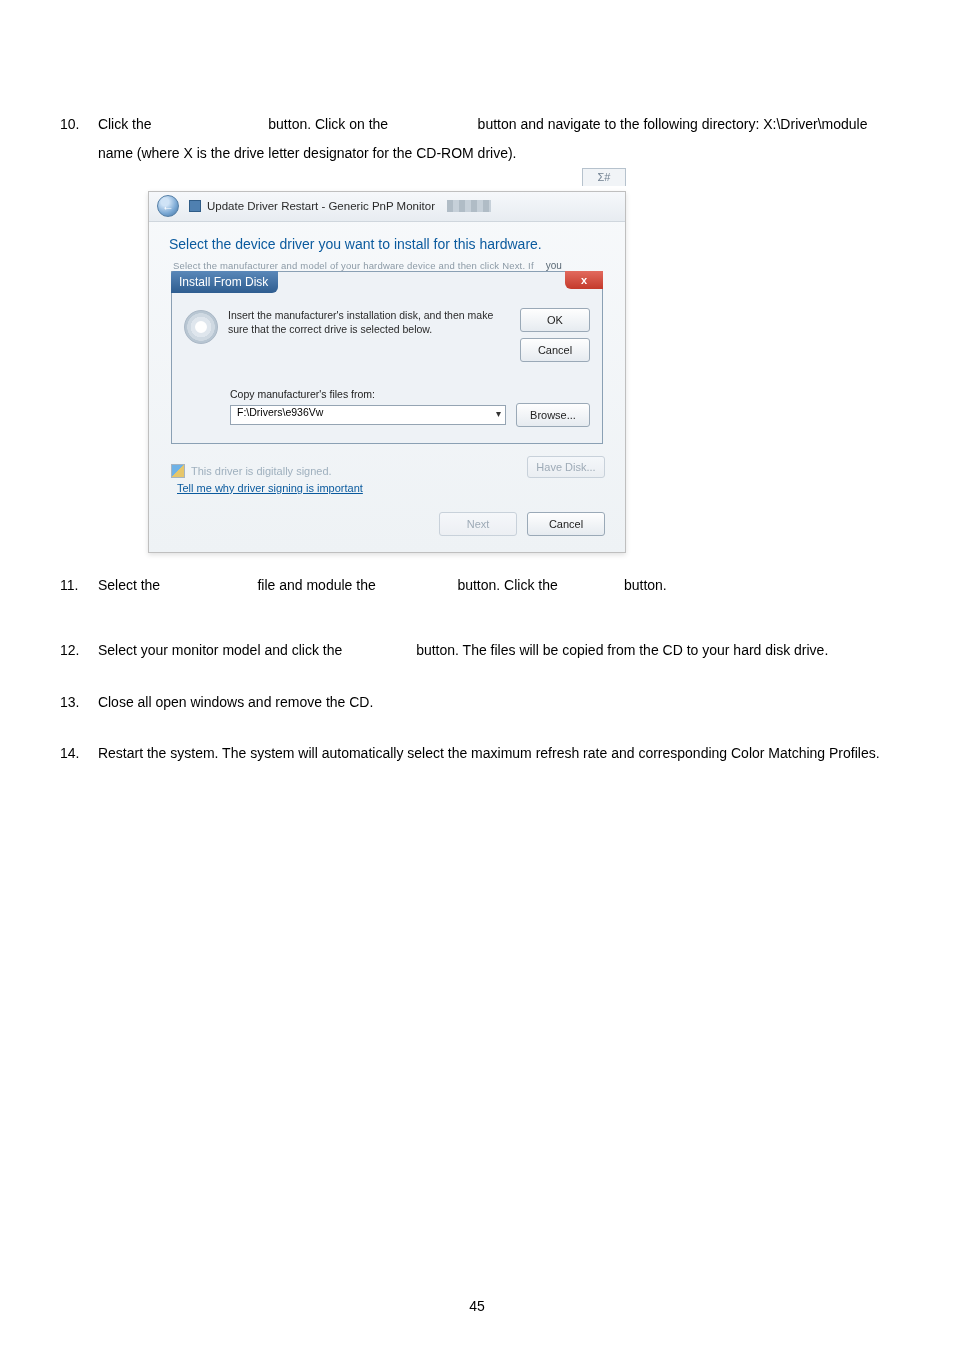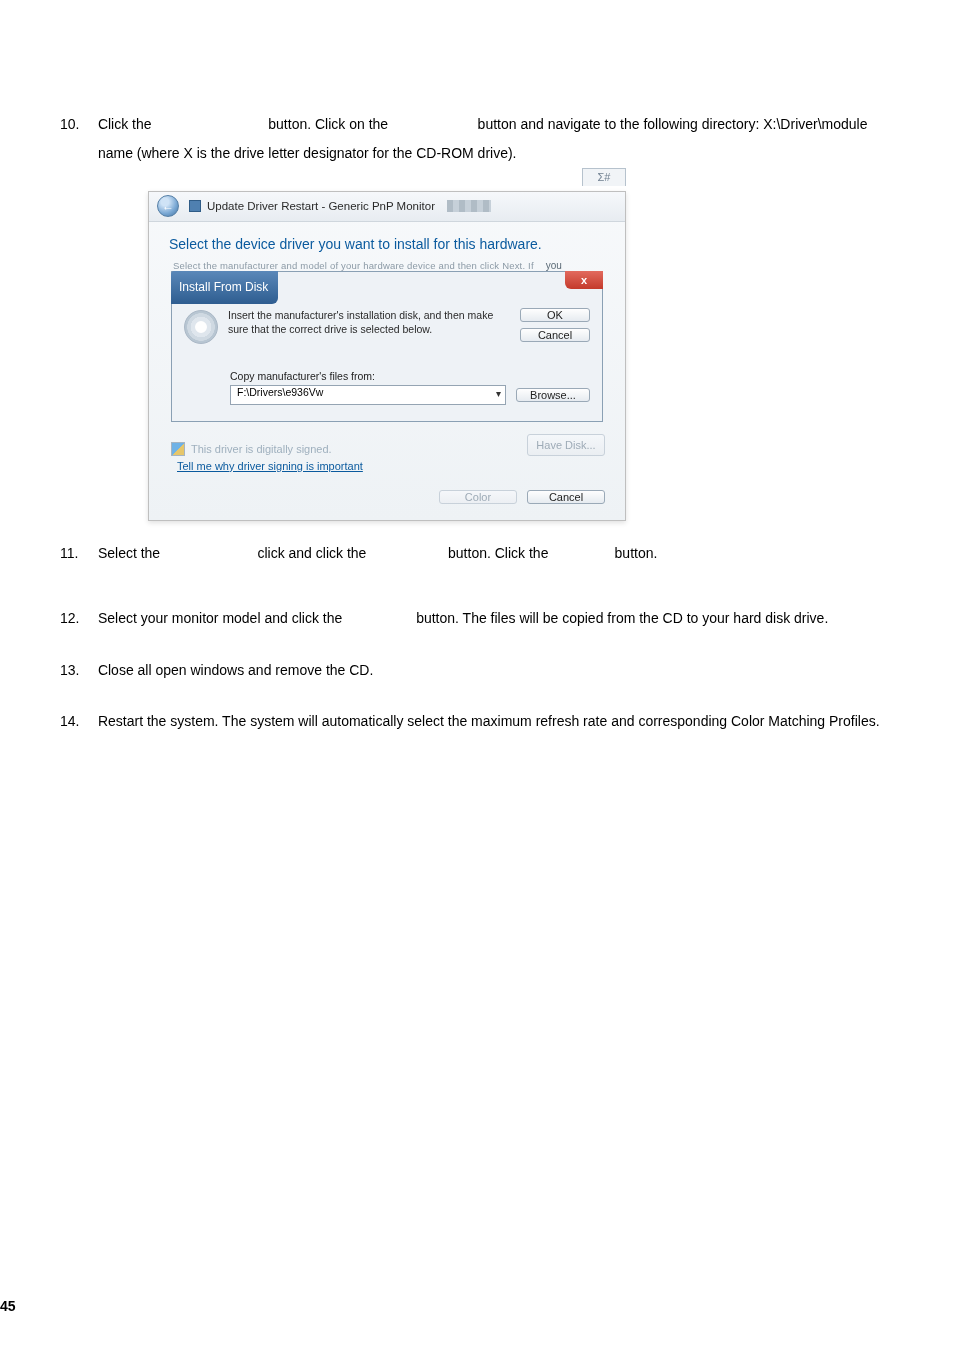--- a/index.html
+++ b/index.html
@@ -13,38 +13,38 @@
   .win-top { height:30px; border-bottom:1px solid #cfd6dd; display:flex; align-items:center; gap:6px; padding:0 8px; background:linear-gradient(#f6f8fb,#e7ecf1); }
   .back-circle { width:22px; height:22px; border-radius:50%; background:radial-gradient(circle at 35% 30%, #cfe3f6 20%, #7aa8d4 60%, #3f719f 100%); border:1px solid #557fa6; display:flex; align-items:center; justify-content:center; color:#fff; font-size:12px; }
   .crumb-icon { width:12px; height:12px; background:#4f80b0; border:1px solid #2f5c87; margin-left:4px; }
   .crumb-text { font-size:11.5px; color:#2a2a2a; }
   .crumb-blur { margin-left:6px; width:44px; height:12px; background: repeating-linear-gradient(90deg,#b0bcc6 0 6px,#c6d0d9 6px 12px); filter: blur(.6px); }
   .win-body { padding: 14px 20px 16px 20px; }
   .sel-line { color:#0a5a9e; font-size:14px; margin-bottom:8px; }
   .greyed-sel { color:#8c9aa6; font-size:9.5px; letter-spacing:.02em; margin-left:4px; margin-bottom:0; filter: blur(.3px); white-space:nowrap; }
   .greyed-tail { color:#5b6a76; font-size:10px; }
   .ifd { position: relative; margin: 0 2px 10px 2px; border: 1px solid #8aa0b4; background: #eef2f6; padding: 10px 12px 16px 12px; }
-  .ifd-title { position:absolute; left:-1px; top:-1px; height:33px; padding:0 10px 0 8px; font-size:12px; color:#fff; display:flex; align-items:center; background:linear-gradient(#5a88b9,#2e5d90); border-top-left-radius:3px; border-bottom-right-radius:6px; }
+  .ifd-title { position:absolute; left:-1px; top:-1px; height:22px; padding:0 10px 0 8px; font-size:12px; color:#fff; display:flex; align-items:center; background:linear-gradient(#5a88b9,#2e5d90); border-top-left-radius:3px; border-bottom-right-radius:6px; }
   .ifd-close { position:absolute; top:-1px; right:-1px; width:38px; height:18px; background:linear-gradient(#e26a5e,#c43a2b); border-bottom-left-radius:6px; display:flex; align-items:center; justify-content:center; color:#fff; font-size:11px; font-weight:bold; }
   .ifd-row { display:flex; gap:10px; margin-top:26px; }
   .cd-icon { width:34px; height:34px; border-radius:50%; background:radial-gradient(circle,#fefefe 0 24%, #dfe6ed 28% 45%, #cfd9e2 46% 60%, #b8c6d2 62% 100%); border:1px solid #aab8c6; margin-top:2px; }
   .ifd-col { flex:1; font-size:10.5px; color:#2a2a2a; line-height:1.35; }
-  .btn { min-width:70px; height:14px; border:1px solid #9aa9b7; background:linear-gradient(#fefefe,#e6ebf0); border-radius:3px; font-size:11px; color:#222; display:flex; align-items:center; justify-content:center; }
+  .btn { min-width:70px; height:24px; border:1px solid #9aa9b7; background:linear-gradient(#fefefe,#e6ebf0); border-radius:3px; font-size:11px; color:#222; display:flex; align-items:center; justify-content:center; }
   .btn-col { display:flex; flex-direction:column; gap:6px; align-items:flex-end; }
   .copy-lbl { font-size:10.5px; color:#222; margin:26px 0 3px 46px; }
   .path-row { display:flex; align-items:center; gap:10px; margin-left:46px; }
   .path-input { flex:1; height:20px; border:1px solid #95a4b3; background:#fff; font-size:10.5px; padding:0 14px 0 6px; display:flex; align-items:flex-start; position:relative; }
   .path-input:after { content:"▾"; position:absolute; right:4px; top:2px; font-size:10px; color:#333; }
   .signed-row { display:flex; align-items:center; gap:6px; margin: 10px 0 2px 2px; color:#9fb0be; font-size:11px; }
   .shield { width:14px; height:14px; background:linear-gradient(135deg,#6fb2e6 0 50%,#e6c66a 50% 100%); border:1px solid #a6b4c1; }
   .have-disk { min-width:78px; height:22px; border:1px solid #c8d1da; background:linear-gradient(#f4f7fa,#eaeef2); border-radius:3px; font-size:11px; color:#9eabb7; display:flex; align-items:center; justify-content:center; margin-left:auto; }
   .link { font-size:11px; color:#0a5a9e; text-decoration:underline; }
   .footer-row { display:flex; justify-content:flex-end; gap:10px; margin-top:18px; }
   .btn-disabled { border:1px solid #c8d1da; background:linear-gradient(#f5f7fa,#eceff3); color:#9eabb7; }
-  .page-num { position:absolute; bottom:36px; left:0; right:0; text-align:left; font-size:14px; color:#000;font-weight:bold; }
+  .page-num { position:absolute; bottom:36px; left:0; right:0; text-align:center; font-size:14px; color:#000; }
 </style>
 </head>
 <body>
 
 <div class="page">
 
   <div class="inst">
     <span class="num">10.</span>
     <span class="body">
       <span>Click the </span>
@@ -96,32 +96,32 @@
       <div style="display:flex; align-items:center;justify-content:space-between;">
         <div class="signed-row">
           <div class="shield"></div>
           <span>This driver is digitally signed.</span>
         </div>
         <div class="have-disk">Have Disk...</div>
       </div>
       <div class="link" style="margin-left:8px; margin-top:2px;">Tell me why driver signing is important</div>
 
       <div class="footer-row">
-        <div class="btn btn-disabled" style="min-width:78px;">Color</div>
+        <div class="btn btn-disabled" style="min-width:78px;">Next</div>
         <div class="btn" style="min-width:78px;">Cancel</div>
       </div>
     </div>
   </div>
 
   <div class="inst">
     <span class="num">11.</span>
     <span class="body">
       <span>Select the </span>
       <span>&nbsp;&nbsp;&nbsp;&nbsp;&nbsp;&nbsp;&nbsp;&nbsp;&nbsp;&nbsp;&nbsp;&nbsp;&nbsp;&nbsp;&nbsp;&nbsp;&nbsp;&nbsp;&nbsp;&nbsp;&nbsp;&nbsp;&nbsp;</span>
-      <span> click and click the </span>
+      <span> file and module the </span>
       <span>&nbsp;&nbsp;&nbsp;&nbsp;&nbsp;&nbsp;&nbsp;&nbsp;&nbsp;&nbsp;&nbsp;&nbsp;&nbsp;&nbsp;&nbsp;&nbsp;&nbsp;&nbsp;&nbsp;</span>
       <span> button. Click the </span>
       <span>&nbsp;&nbsp;&nbsp;&nbsp;&nbsp;&nbsp;&nbsp;&nbsp;&nbsp;&nbsp;&nbsp;&nbsp;&nbsp;&nbsp;&nbsp;</span>
       <span> button.</span>
     </span>
   </div>
 
   <div style="height:14px;"></div>
 
   <div class="inst">

